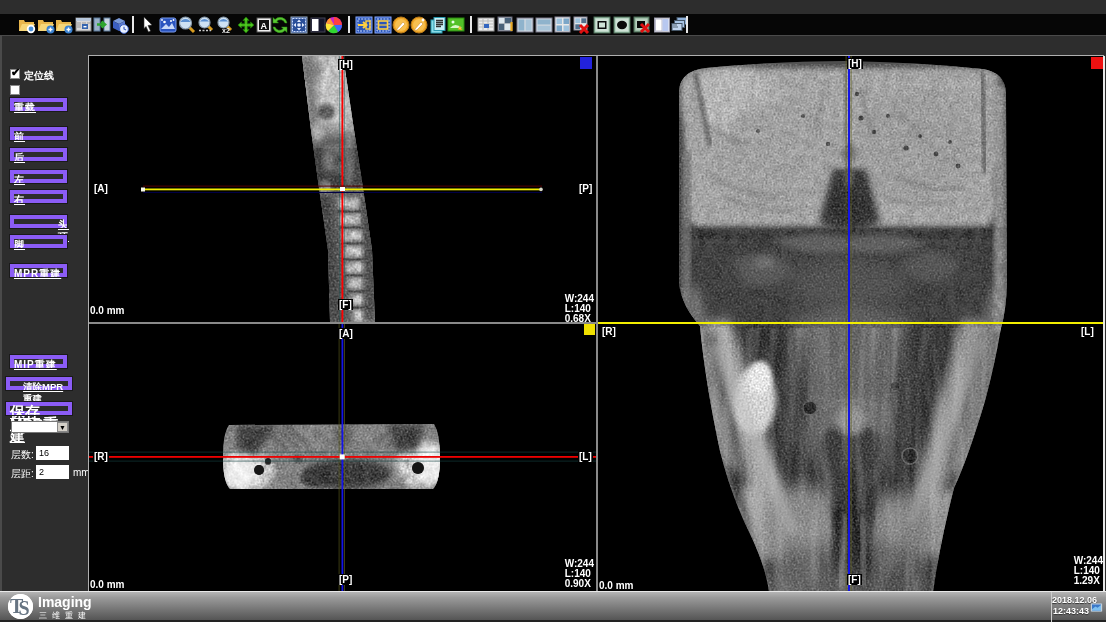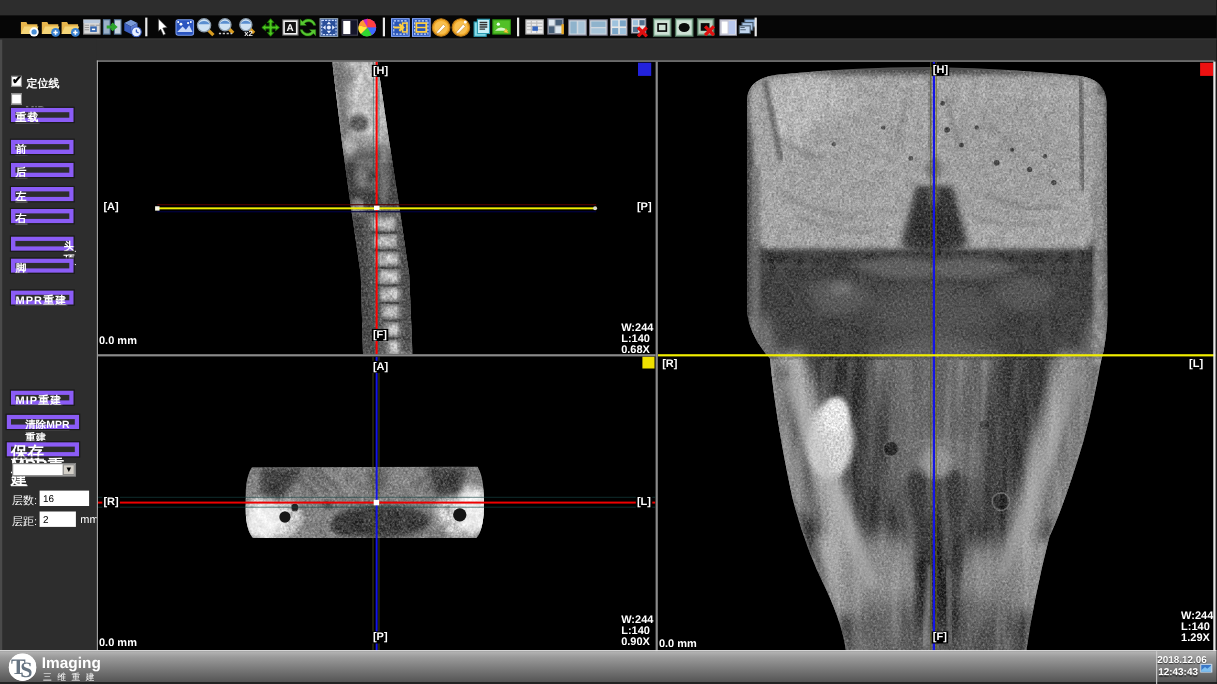--- a/index.html
+++ b/index.html
@@ -258,21 +258,21 @@
     <div class="sbtn" style="top:179px;padding-left:44px;">头顶</div>
     <div class="sbtn" style="top:199px;">脚</div>
     <div class="sbtn" style="top:228px;">MPR重建</div>
     <div class="sbtn" style="top:319px;">MIP重建</div>
     <div class="sbtn" style="left:4px; width:66px; top:341px; letter-spacing:0; font-size:9.5px;padding-left:13px;">清除MPR重建</div>
     <div class="sbtn" style="left:4px; width:66px; top:366px; letter-spacing:0; font-size:15px;">保存MPR重建</div>
     <div style="position:absolute; left:9px; top:385px; width:58px; height:12px; background:#fff; border:1px solid #777;">
       <div style="position:absolute; right:0; top:0; width:11px; height:10px; background:#d4d0c8; border:1px solid #888; font-size:7px; line-height:9px; text-align:center;">▼</div>
     </div>
     <div class="cblabel" style="left:9px; top:412px; font-weight:normal;">层数:</div>
-    <div style="position:absolute; left:34px; top:410px; width:45px; height:14px; background:#fff; color:#000; font-size:9px; padding:2px 0 0 3px;">16</div>
+    <div style="position:absolute; left:34px; top:410px; width:33px; height:14px; background:#fff; color:#000; font-size:9px; padding:2px 0 0 3px;">16</div>
     <div class="cblabel" style="left:9px; top:431px; font-weight:normal;">层距:</div>
     <div style="position:absolute; left:34px; top:429px; width:33px; height:14px; background:#fff; color:#000; font-size:9px; padding:2px 0 0 3px;">2</div>
     <div class="cblabel" style="left:71px; top:431px; font-weight:normal;">mm</div>
   </div>
 
   <div id="viewer">
     <div class="pnl" id="p1">
       <svg width="507" height="266" style="position:absolute;left:0;top:0">
       <defs>
         <filter id="bl2">

